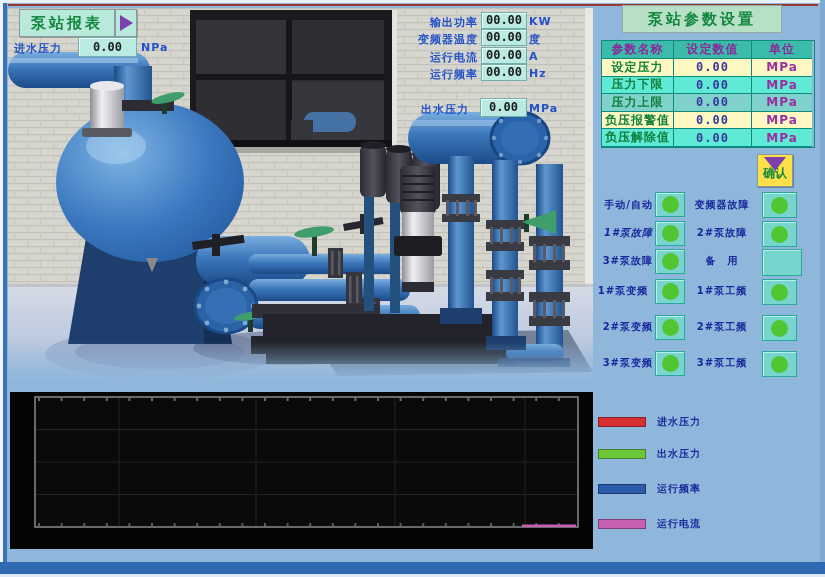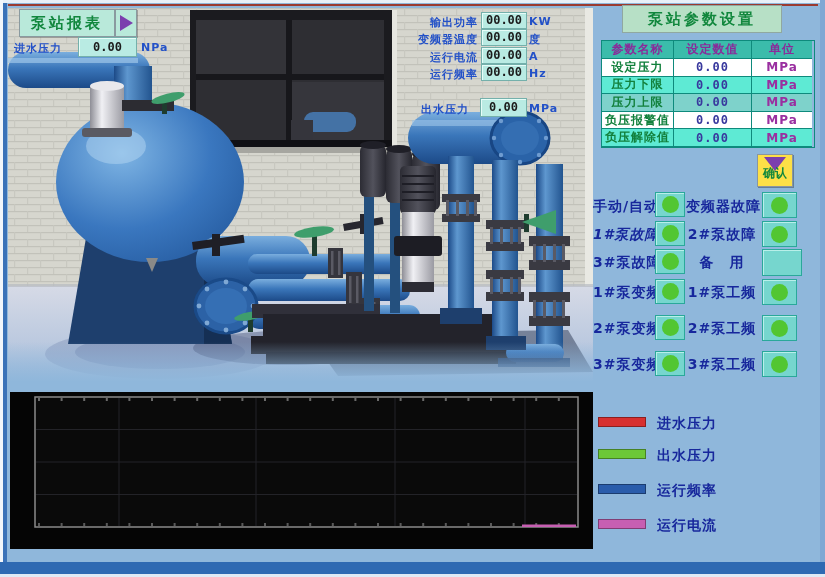--- a/index.html
+++ b/index.html
@@ -2,38 +2,38 @@
 <html><head>
 <meta charset="utf-8">
 <style>
   html,body{margin:0;padding:0;background:#ffffff;}
   .screen{position:relative;width:825px;height:577px;background:#8fb7db;overflow:hidden;
           font-family:"DejaVu Sans",sans-serif;}
   
   .edge{position:absolute;}
   
   .lbl-blue{position:absolute;color:#2351c8;font-weight:bold;font-size:11px;letter-spacing:1px;white-space:nowrap;}
-  .lbl-navy{position:absolute;color:#17279c;font-weight:bold;font-size:14px;letter-spacing:1px;white-space:nowrap;}
+  .lbl-navy{position:absolute;color:#17279c;font-weight:bold;font-size:10px;letter-spacing:1px;white-space:nowrap;}
   .green-big{color:#11873d;font-weight:bold;font-size:15px;letter-spacing:3px;}
   .valbox{position:absolute;background:#b9ebe3;border:1px solid #74b0ab;box-shadow:inset 1px 1px 0 #e6fdf8;
           text-align:center;font-family:"DejaVu Sans Mono",monospace;font-weight:bold;font-size:12px;color:#1c1c1c;}
   .btn{position:absolute;background:#b9e9da;border:1px solid #8a9aa0;box-shadow:1px 1px 0 rgba(0,0,0,.25);}
   .play-tri{width:0;height:0;border-top:8px solid transparent;border-bottom:8px solid transparent;
             border-left:13px solid #7b3fae;}
   .down-tri{width:0;height:0;border-left:11px solid transparent;border-right:11px solid transparent;
             border-top:14px solid #7b3fae;margin:2px auto 0 auto;}
   
   .ptable{position:absolute;left:601px;top:40px;width:212px;border:1px solid #0e8a7c;
           display:grid;grid-template-columns:72px 78px 60px;}
   .ptable .cell{border-right:1px solid #0e8a7c;border-bottom:1px solid #0e8a7c;
           display:flex;align-items:center;justify-content:center;font-weight:bold;font-size:12px;
           letter-spacing:1px;white-space:nowrap;}
   .ptable .cell:nth-child(3n){border-right:none;}
   .ptable .hdr{height:17px;background:#3bbcab;color:#8a2a9a;}
-  .ptable .r-a{background:#ffffff;}
+  .ptable .r-a{background:#fef9c3;}
   .ptable .r-b{background:#5eead4;}
   .ptable .r-c{background:#7ed2cb;}
   .ptable .name{color:#12803c;height:16.6px;}
   .ptable .val{color:#39399e;font-family:"DejaVu Sans Mono",monospace;}
   .ptable .unit{color:#9a2fa0;}
   
   .lampbox{position:absolute;background:#76d6ce;border:1px solid #2aa89a;box-shadow:inset 1px 1px 0 #b8efe9;
            display:flex;align-items:center;justify-content:center;}
   .lamp{width:17px;height:17px;border-radius:50%;}
   

